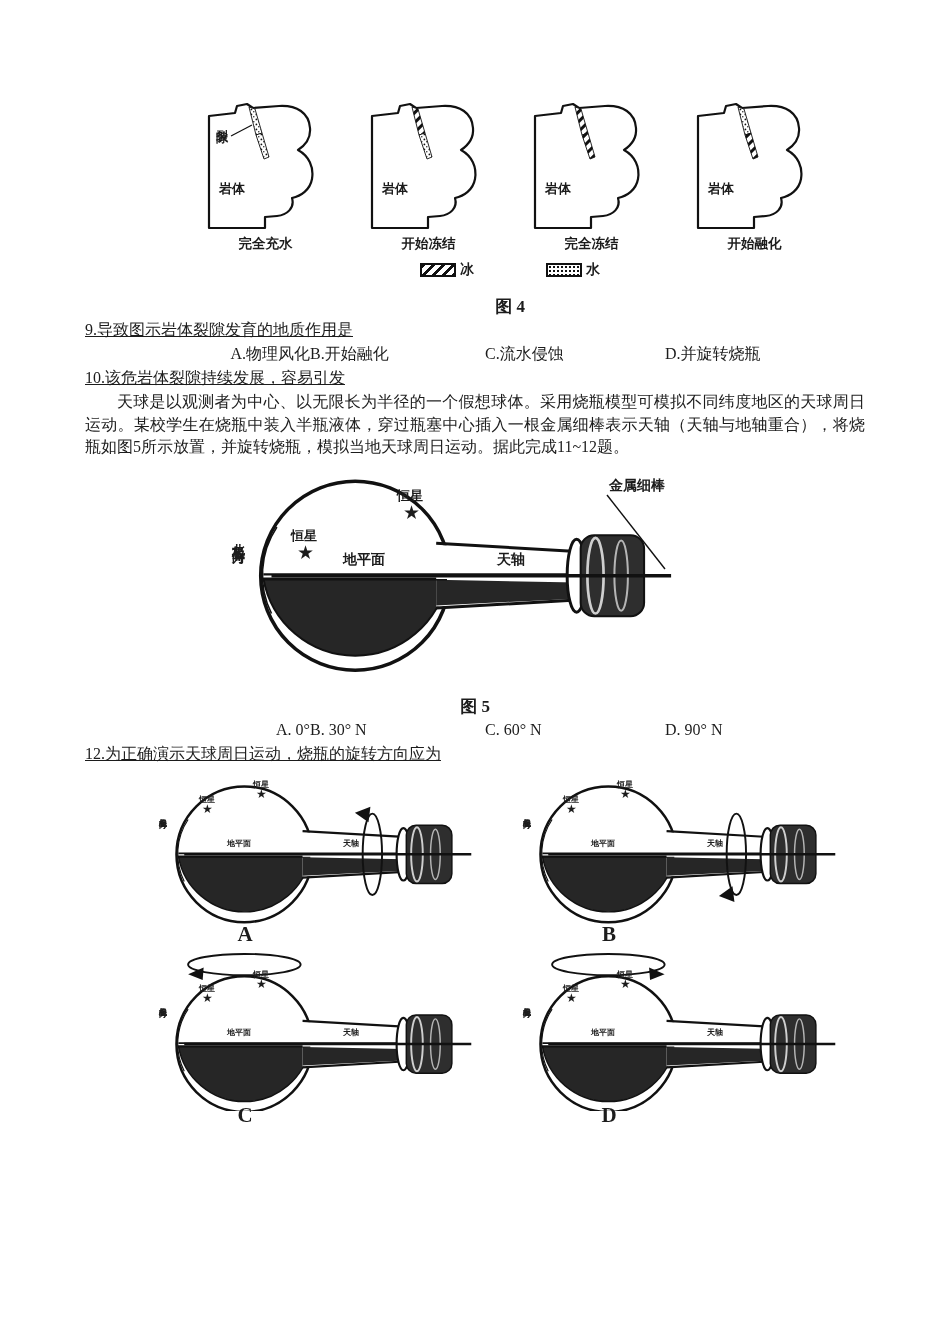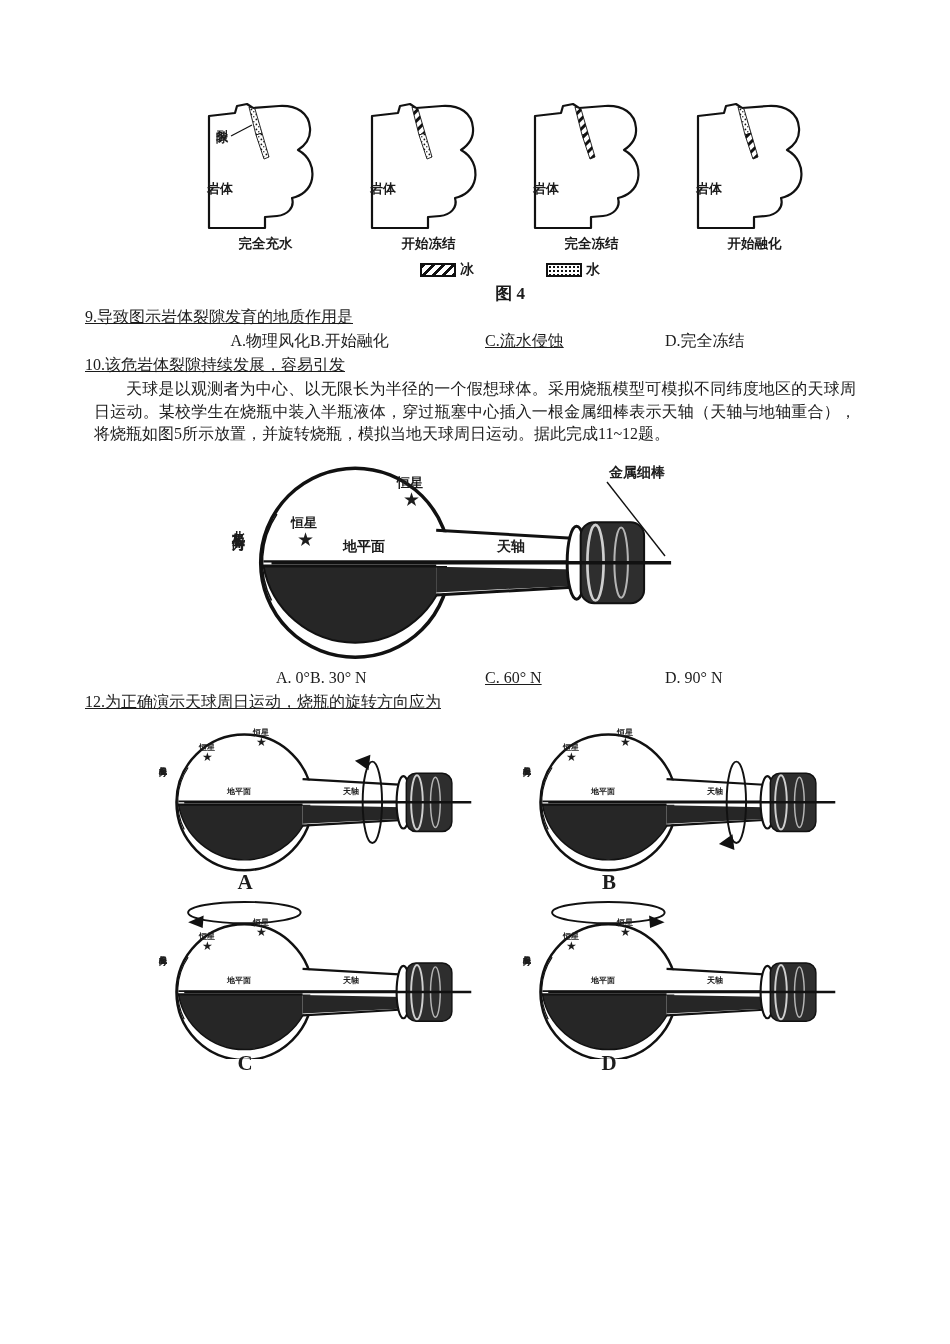--- a/index.html
+++ b/index.html
@@ -6,35 +6,35 @@
   .page{
     position:relative;width:950px;height:1344px;margin:0 auto;background:#ffffff;
     box-sizing:border-box;padding:98px 85px 0 85px;color:#1c1c1c;
     font-family:"Liberation Serif","DejaVu Serif",serif;font-size:16px;
   }
   
   .fig4{margin-left:110px;width:630px;}
   .fig4-panels{display:flex;gap:22px;}
   .rock-cell{position:relative;width:141px;}
   .rock-cell svg{display:block;}
-  .rock-label{position:absolute;left:12px;top:82px;font-weight:bold;font-size:13px;}
+  .rock-label{position:absolute;left:24px;top:82px;font-weight:bold;font-size:13px;}
   .crack-label{position:absolute;left:18px;top:22px;font-size:12px;font-weight:bold;
     writing-mode:vertical-rl;text-orientation:upright;letter-spacing:1px;}
   .panel-caption{display:block;text-align:center;font-weight:bold;font-size:13.5px;margin-top:2px;}
   .fig4-legend{display:flex;justify-content:center;gap:72px;align-items:center;margin-top:8px;}
   .legend-item{display:flex;align-items:center;gap:4px;font-size:14px;font-weight:bold;}
   .sw{width:36px;height:14px;border:2px solid #111;box-sizing:border-box;}
   .sw-ice{background:repeating-linear-gradient(135deg,#111 0 2.5px,#fff 2.5px 7px);}
   .sw-water{background-color:#fff;background-image:radial-gradient(#111 1px,rgba(0,0,0,0) 1.3px);background-size:4px 4px;}
-  .fig-caption{text-align:center;font-weight:bold;font-size:17px;margin-top:3px;}
+  .fig-caption{text-align:center;font-weight:bold;font-size:17px;margin-top:16px;}
   
   .stem{line-height:24px;text-decoration:underline;}
   .opt-row{display:flex;padding-left:30px;line-height:24px;}
-  .o1{width:195px;text-align:right;}.o2{width:175px;}.o3{width:180px;text-decoration:underline;}
-  .passage{text-indent:2em;text-align:justify;line-height:22.5px;margin:1px 9px;}
+  .o1{width:195px;text-align:right;}.o2{width:175px;}.o3{width:180px;}
+  .passage{text-indent:2em;text-align:justify;line-height:22.5px;margin:1px 0;}
   
   .fig5{position:relative;width:500px;height:218px;margin:2px auto 0 auto;}
   .fig5 svg{display:block;}
   .lbl{position:absolute;font-weight:bold;white-space:nowrap;}
   .vtext{writing-mode:vertical-rl;text-orientation:upright;letter-spacing:2px;}
   .star{position:absolute;line-height:1;}
   
   .q12-grid{display:grid;grid-template-columns:330px 330px;column-gap:34px;row-gap:4px;margin-left:70px;margin-top:4px;}
   .flask-cell{position:relative;width:330px;}
   .flask-cell svg{display:block;}
@@ -138,40 +138,41 @@
       </span>
     </div>
     <div class="fig-caption">图 4</div>
   </div>
 
   <div class="stem">9.导致图示岩体裂隙发育的地质作用是</div>
   <div class="opt-row">
     <span class="o1">A.物理风化</span>
     <span class="o2">B.开始融化</span>
     <span class="o3">C.流水侵蚀</span>
-    <span>D.完全冻结</span>
+    <span>D.并旋转烧瓶</span>
   </div>
   <div class="stem">10.该危岩体裂隙持续发展，容易引发</div>
 
   <div class="passage">天球是以观测者为中心、以无限长为半径的一个假想球体。采用烧瓶模型可模拟不同纬度地区的天球周日运动。某校学生在烧瓶中装入半瓶液体，穿过瓶塞中心插入一根金属细棒表示天轴（天轴与地轴重合），将烧瓶如图5所示放置，并旋转烧瓶，模拟当地天球周日运动。据此完成11~12题。</div>
 
   <div class="fig5">
     <svg width="500" height="218" viewBox="0 0 500 218">
       <use href="#flaskSym" transform="translate(6,4) scale(1.35)"></use>
       <line x1="382" y1="34" x2="440" y2="108" stroke="#111" stroke-width="1.4"></line>
     </svg>
     <span class="lbl vtext" style="left:4px;top:72px;font-size:13px;">北极星方向</span>
     <span class="lbl" style="left:172px;top:26px;font-size:13px;">恒星</span>
     <span class="star" style="left:178px;top:42px;font-size:19px;">★</span>
     <span class="lbl" style="left:66px;top:66px;font-size:13px;">恒星</span>
     <span class="star" style="left:72px;top:82px;font-size:19px;">★</span>
     <span class="lbl" style="left:118px;top:90px;font-size:14px;">地平面</span>
     <span class="lbl" style="left:272px;top:90px;font-size:14px;">天轴</span>
     <span class="lbl" style="left:384px;top:16px;font-size:14px;">金属细棒</span>
   </div>
+  <div class="fig-caption">图 5</div>
 
   <div class="opt-row">
     <span class="o1">A. 0°</span>
     <span class="o2">B. 30° N</span>
     <span class="o3">C. 60° N</span>
     <span>D. 90° N</span>
   </div>
   <div class="stem">12.为正确演示天球周日运动，烧瓶的旋转方向应为</div>
 
   <div class="q12-grid">

